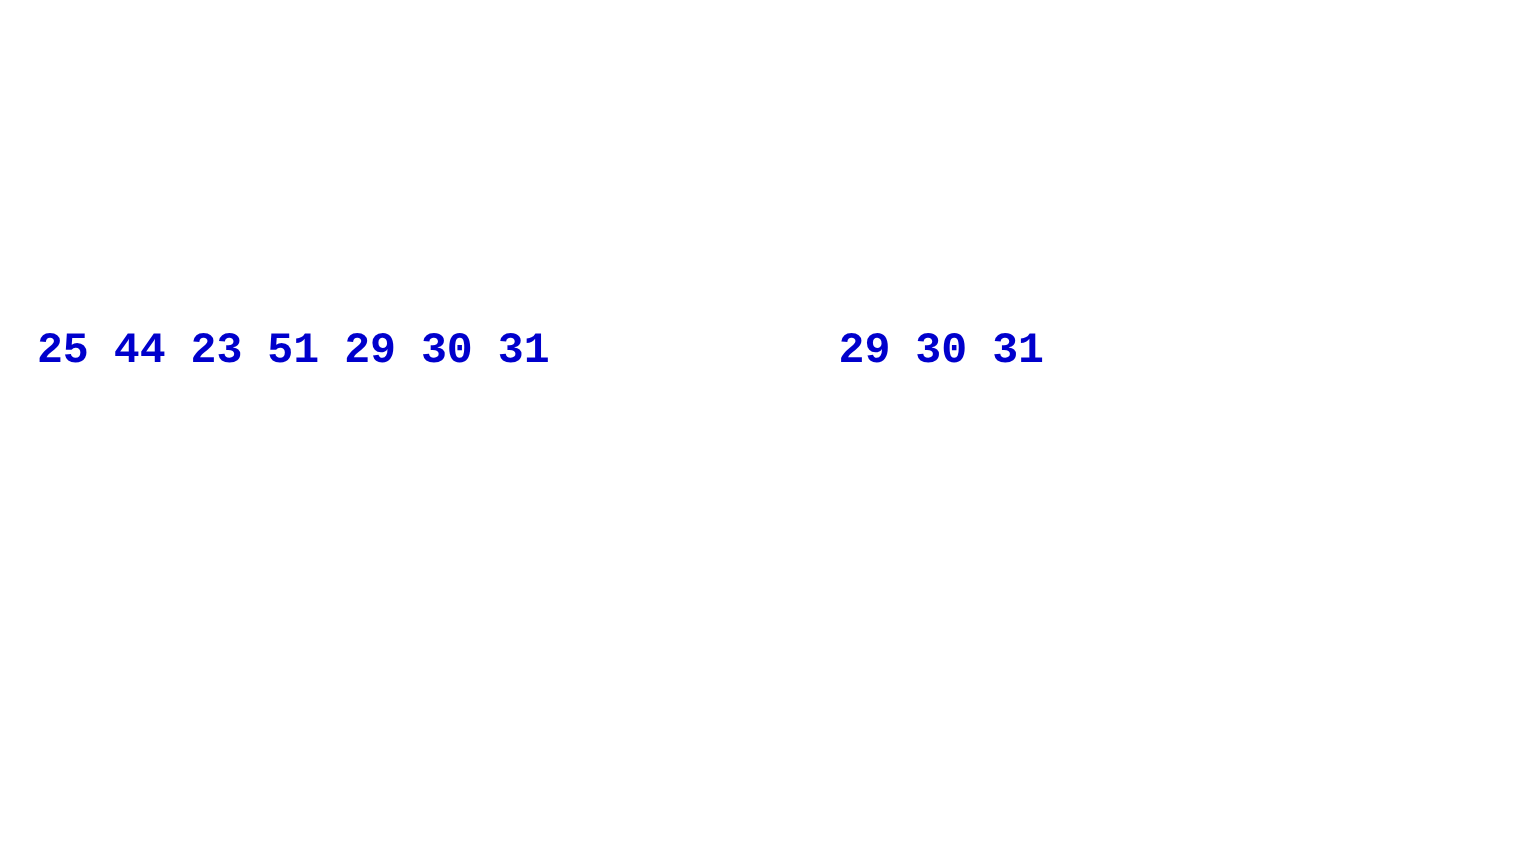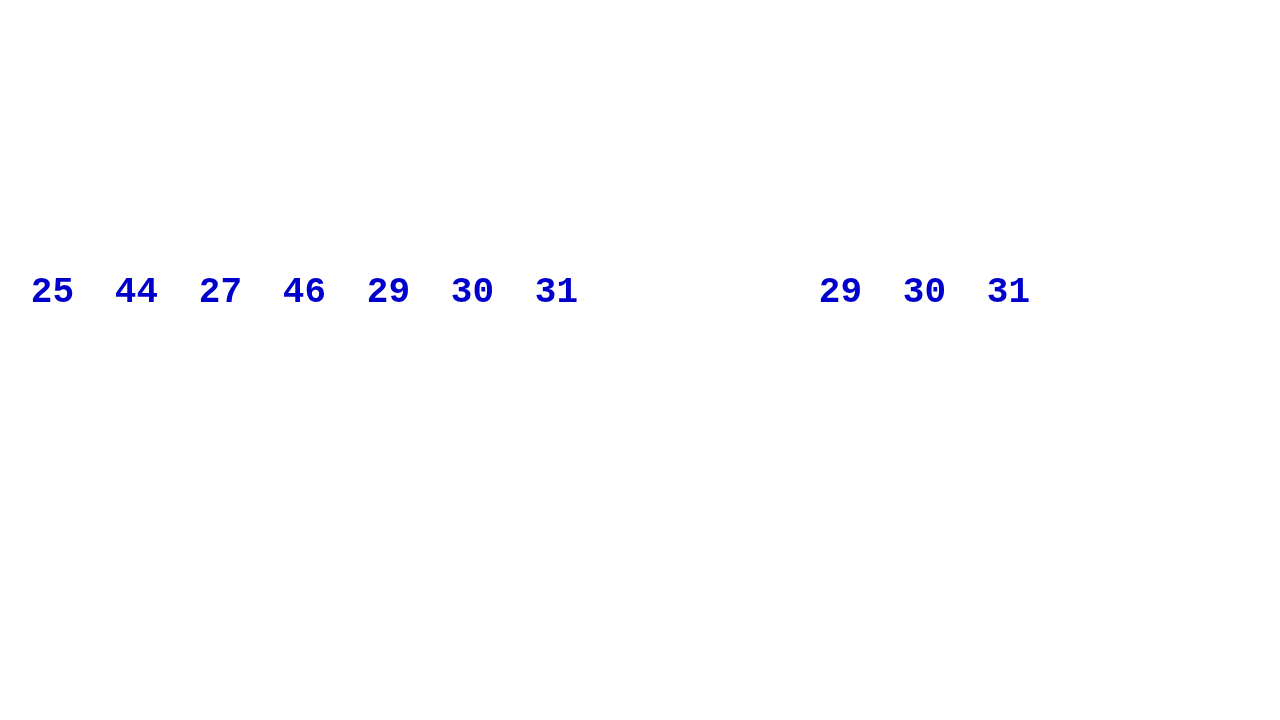--- a/index.html
+++ b/index.html
@@ -17,41 +17,40 @@
       padding: 8px 16px;
       color: #0000CC;
       white-space: pre;
       line-height: 1.22;
     }
     .calendar-row { display: flex; }
     .cal-block { display: inline-block; }
     .cal-spacer { display: inline-block; width: 220px; }
     .day-header, .week-row {
       display: flex;
-      gap: 20px;
     }
     .day-cell {
       width: 64px;
       text-align: right;
       padding-right: 6px;
     }
   </style>
 </head>
 <body>
 
 <div class="terminal">
 
   
   <div class="calendar-row">
     <div class="cal-block">
       <div class="week-row">
         <span class="day-cell">25</span>
         <span class="day-cell">44</span>
-        <span class="day-cell">27</span>
-        <span class="day-cell">46</span>
+        <span class="day-cell">23</span>
+        <span class="day-cell">51</span>
         <span class="day-cell">29</span>
         <span class="day-cell">30</span>
         <span class="day-cell">31</span>
       </div>
     </div>
     <div class="cal-spacer"></div>
     <div class="cal-block">
       <div class="week-row">
         <span class="day-cell">29</span>
         <span class="day-cell">30</span>

